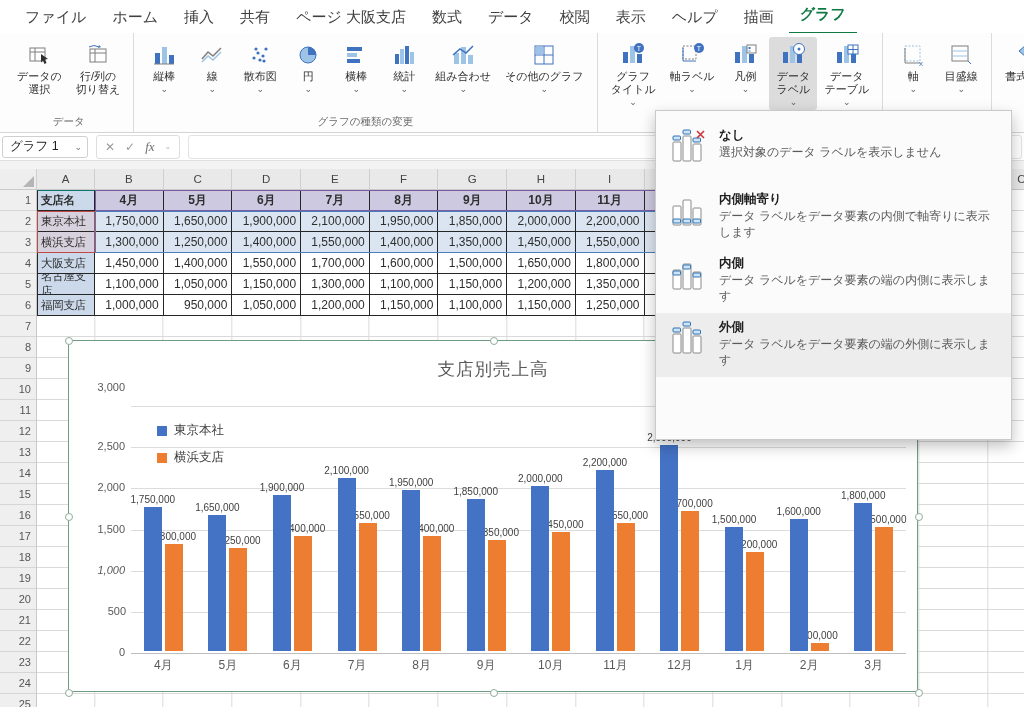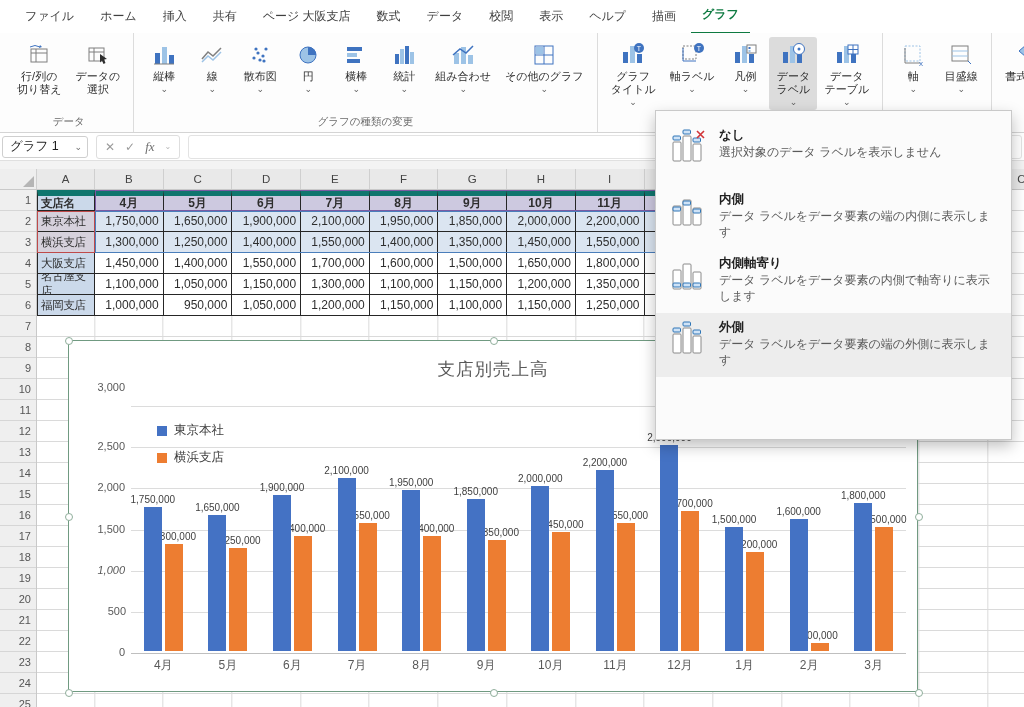--- a/index.html
+++ b/index.html
@@ -1,21 +1,21 @@
 <!DOCTYPE html>
 <html><head>
 <meta charset="utf-8">
 <style>
   html,body{margin:0;padding:0;background:#fff;}
   #app{position:relative;width:1024px;height:707px;overflow:hidden;background:#fff;
        font-family:"Liberation Sans","DejaVu Sans",sans-serif;color:#2e2e2e;}
   
   #tabbar{position:absolute;left:0;top:0;width:100%;height:33px;display:flex;align-items:center;
           padding-left:14px;gap:4px;background:#fff;box-sizing:border-box;}
-  .tab{padding:0 11px;height:33px;line-height:33px;font-size:12px;color:#3f3f3f;cursor:default;white-space:nowrap;}
+  .tab{padding:0 11px;height:33px;line-height:33px;font-size:15px;color:#3f3f3f;cursor:default;white-space:nowrap;}
   .tab.active{color:#0e7a41;font-weight:700;border-bottom:3px solid #0e7a41;line-height:30px;}
   
   #ribbon{position:absolute;left:0;top:33px;width:100%;height:100px;background:#fdfdfd;
           border-bottom:1px solid #d4d4d4;display:flex;box-sizing:border-box;padding-left:4px;}
   .rgroup{display:flex;flex-direction:column;align-items:center;position:relative;padding:4px 6px 0 6px;}
   .rgroup + .rgroup{border-left:1px solid #dcdcdc;}
   .rbtns{display:flex;flex:1;align-items:flex-start;}
   .rbtn{display:flex;flex-direction:column;align-items:center;padding:3px 7px;border-radius:3px;min-width:34px;}
   .rbtn.active{background:#dcdcdc;}
   .rbtn .ric{height:30px;display:flex;align-items:center;justify-content:center;}
@@ -48,21 +48,21 @@
     background-image:
       repeating-linear-gradient(180deg, transparent 0px, transparent 20px, #dadada 20px, #dadada 21px),
       repeating-linear-gradient(90deg, transparent 0px, transparent 67.7px, #dadada 67.7px, #dadada 68.7px);
     background-position:0 0,-10.7px 0;}
   
   #table{position:absolute;left:37px;top:190px;z-index:3;}
   .trow{display:flex;}
   .tcell{height:21px;box-sizing:border-box;border-right:1px solid #262626;border-bottom:1px solid #262626;
          font-size:12px;display:flex;align-items:center;overflow:hidden;background:#fff;}
   .tcell.first{border-left:1px solid #262626;}
-  .trow0 .tcell{border-top:6px solid #0f766e;font-weight:700;text-align:right;}
+  .trow0 .tcell{border-top:1px solid #0f766e;font-weight:700;text-align:right;}
   .namec{width:58px;padding-left:3px;letter-spacing:-0.3px;font-size:11.5px;}
   .monc{width:68.7px;justify-content:center;}
   .numc{width:68.7px;justify-content:flex-end;padding-right:4px;font-size:12px;}
   .frame{position:absolute;pointer-events:none;box-sizing:border-box;z-index:4;}
   
   #chart{position:absolute;left:68px;top:340px;width:850px;height:352px;background:#fff;
          border:1px solid #709a81;z-index:10;box-sizing:border-box;}
   #charttitle{position:absolute;left:0;right:0;top:16px;text-align:center;font-size:17.5px;color:#595959;letter-spacing:1px;}
   .gline{position:absolute;left:62px;width:775px;height:1px;background:#dcdcdc;}
   .gline.zero{background:#bfbfbf;}
@@ -103,41 +103,41 @@
       <div class="tab">ヘルプ</div>
       <div class="tab">描画</div>
       <div class="tab active">グラフ</div>
     </div>
   <div id="ribbon">
       <div class="rgroup">
         <div class="rbtns">
           <div class="rbtn">
             <div class="ric">
               <svg width="24" height="24" viewBox="0 0 24 24">
+                <rect x="3" y="5" width="15" height="13" fill="none" stroke="#7f7f7f"></rect>
+                <line x1="3" y1="9" x2="18" y2="9" stroke="#7f7f7f"></line>
+                <line x1="8" y1="5" x2="8" y2="18" stroke="#7f7f7f"></line>
+                <path d="M14 11 l7 5 -3 .5 1.5 3.5 -2 1 -1.5 -3.5 -2 2z" fill="#2e2e2e"></path>
+              </svg>
+            </div>
+            <div class="rlab">データの
+選択</div>
+          </div>
+          <div class="rbtn">
+            <div class="ric">
+              <svg width="24" height="24" viewBox="0 0 24 24">
                 <rect x="4" y="6" width="16" height="13" fill="none" stroke="#7f7f7f"></rect>
                 <line x1="4" y1="10" x2="20" y2="10" stroke="#7f7f7f"></line>
                 <line x1="9" y1="6" x2="9" y2="19" stroke="#7f7f7f"></line>
                 <path d="M3 4 q5 -3 10 0" stroke="#3f73c0" fill="none"></path>
                 <path d="M13 2 l2 2 -3 1z" fill="#3f73c0"></path>
               </svg>
             </div>
             <div class="rlab">行/列の
 切り替え</div>
-          </div>
-          <div class="rbtn">
-            <div class="ric">
-              <svg width="24" height="24" viewBox="0 0 24 24">
-                <rect x="3" y="5" width="15" height="13" fill="none" stroke="#7f7f7f"></rect>
-                <line x1="3" y1="9" x2="18" y2="9" stroke="#7f7f7f"></line>
-                <line x1="8" y1="5" x2="8" y2="18" stroke="#7f7f7f"></line>
-                <path d="M14 11 l7 5 -3 .5 1.5 3.5 -2 1 -1.5 -3.5 -2 2z" fill="#2e2e2e"></path>
-              </svg>
-            </div>
-            <div class="rlab">データの
-選択</div>
           </div>
         </div>
         <div class="glab">データ</div>
       </div>
       <div class="rgroup">
         <div class="rbtns">
           <div class="rbtn">
             <div class="ric">
               <svg width="24" height="24" viewBox="0 0 24 24">
                 <rect x="3" y="10" width="5" height="11" fill="#3f73c0"></rect>
@@ -629,41 +629,41 @@
         <div class="dtxt">
           <div class="dt1">なし</div>
           <div class="dt2">選択対象のデータ ラベルを表示しません</div>
         </div>
       </div>
       <div class="ditem">
         <div class="dicon"><svg width="36" height="34" viewBox="0 0 36 34">
             <rect x="3" y="13" width="8" height="19" rx="1" fill="#fff" stroke="#8a8a8a"></rect>
             <rect x="13" y="7" width="8" height="25" rx="1" fill="#fff" stroke="#8a8a8a"></rect>
             <rect x="23" y="15" width="8" height="17" rx="1" fill="#fff" stroke="#8a8a8a"></rect>
+            <rect x="3" y="26" width="7.5" height="4" rx="1" fill="#cfe3f7" stroke="#2e75b6"></rect>
+            <rect x="13" y="26" width="7.5" height="4" rx="1" fill="#cfe3f7" stroke="#2e75b6"></rect>
+            <rect x="23" y="26" width="7.5" height="4" rx="1" fill="#cfe3f7" stroke="#2e75b6"></rect>
+          </svg></div>
+        <div class="dtxt">
+          <div class="dt1">内側軸寄り</div>
+          <div class="dt2">データ ラベルをデータ要素の内側で軸寄りに表示します</div>
+        </div>
+      </div>
+      <div class="ditem">
+        <div class="dicon"><svg width="36" height="34" viewBox="0 0 36 34">
+            <rect x="3" y="13" width="8" height="19" rx="1" fill="#fff" stroke="#8a8a8a"></rect>
+            <rect x="13" y="7" width="8" height="25" rx="1" fill="#fff" stroke="#8a8a8a"></rect>
+            <rect x="23" y="15" width="8" height="17" rx="1" fill="#fff" stroke="#8a8a8a"></rect>
             <rect x="3" y="14" width="7.5" height="4" rx="1" fill="#cfe3f7" stroke="#2e75b6"></rect>
             <rect x="13" y="8" width="7.5" height="4" rx="1" fill="#cfe3f7" stroke="#2e75b6"></rect>
             <rect x="23" y="16" width="7.5" height="4" rx="1" fill="#cfe3f7" stroke="#2e75b6"></rect>
           </svg></div>
         <div class="dtxt">
           <div class="dt1">内側</div>
           <div class="dt2">データ ラベルをデータ要素の端の内側に表示します</div>
-        </div>
-      </div>
-      <div class="ditem">
-        <div class="dicon"><svg width="36" height="34" viewBox="0 0 36 34">
-            <rect x="3" y="13" width="8" height="19" rx="1" fill="#fff" stroke="#8a8a8a"></rect>
-            <rect x="13" y="7" width="8" height="25" rx="1" fill="#fff" stroke="#8a8a8a"></rect>
-            <rect x="23" y="15" width="8" height="17" rx="1" fill="#fff" stroke="#8a8a8a"></rect>
-            <rect x="3" y="26" width="7.5" height="4" rx="1" fill="#cfe3f7" stroke="#2e75b6"></rect>
-            <rect x="13" y="26" width="7.5" height="4" rx="1" fill="#cfe3f7" stroke="#2e75b6"></rect>
-            <rect x="23" y="26" width="7.5" height="4" rx="1" fill="#cfe3f7" stroke="#2e75b6"></rect>
-          </svg></div>
-        <div class="dtxt">
-          <div class="dt1">内側軸寄り</div>
-          <div class="dt2">データ ラベルをデータ要素の内側で軸寄りに表示します</div>
         </div>
       </div>
       <div class="ditem hover">
         <div class="dicon"><svg width="36" height="34" viewBox="0 0 36 34">
             <rect x="3" y="13" width="8" height="19" rx="1" fill="#fff" stroke="#8a8a8a"></rect>
             <rect x="13" y="7" width="8" height="25" rx="1" fill="#fff" stroke="#8a8a8a"></rect>
             <rect x="23" y="15" width="8" height="17" rx="1" fill="#fff" stroke="#8a8a8a"></rect>
             <rect x="3" y="7" width="7.5" height="4" rx="1" fill="#cfe3f7" stroke="#2e75b6"></rect>
             <rect x="13" y="1" width="7.5" height="4" rx="1" fill="#cfe3f7" stroke="#2e75b6"></rect>
             <rect x="23" y="9" width="7.5" height="4" rx="1" fill="#cfe3f7" stroke="#2e75b6"></rect>

